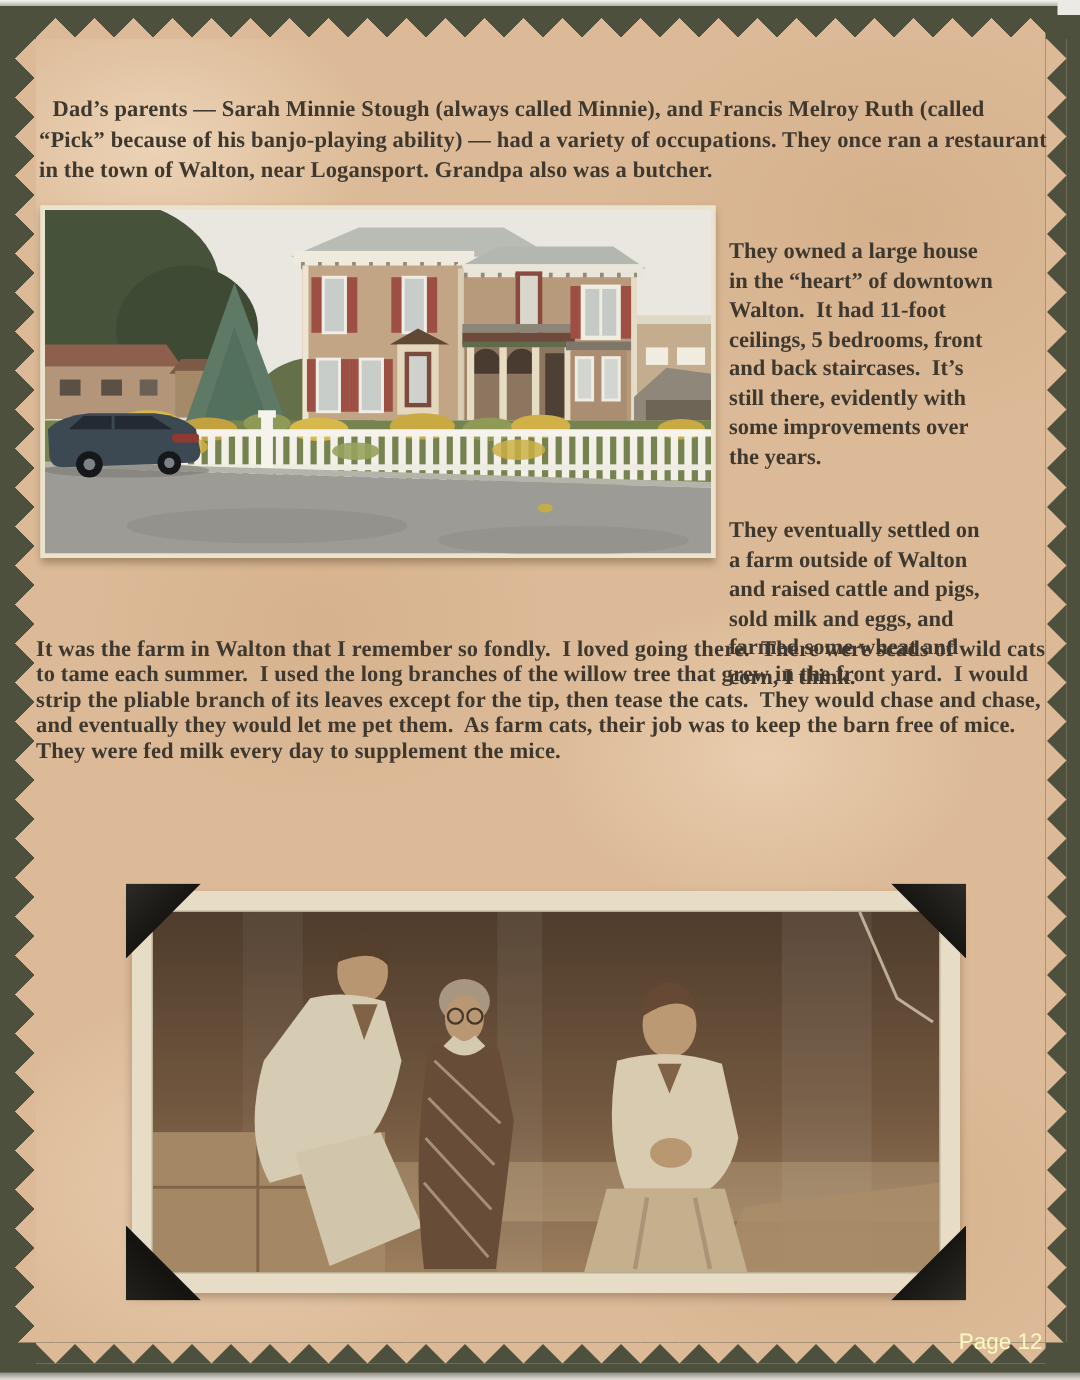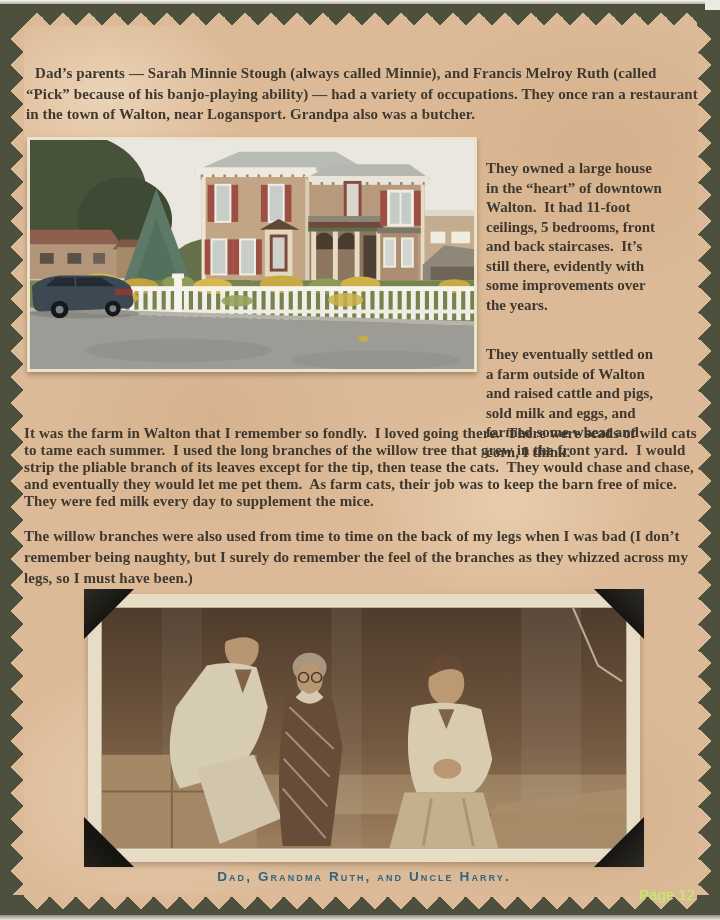--- a/index.html
+++ b/index.html
@@ -50,21 +50,21 @@
   .col-right p{font:bold 15px/19.5px "Liberation Serif",serif;color:var(--ink);white-space:pre-wrap;margin-top:20px;}
   .col-right p + p{margin-top:30px;}
   .para-farm{left:24px;top:425px;width:686px;line-height:17px;}
   .para-willow{left:24px;top:526px;width:686px;line-height:21px;}
   .caption{position:absolute;font-family:"Liberation Sans",sans-serif;font-weight:bold;
     font-variant:small-caps;font-size:13.5px;letter-spacing:2.1px;color:var(--capblue);
     white-space:pre-wrap;z-index:3;}
   .caption-house{left:38px;top:384px;}
   .caption-family{left:88px;width:552px;top:869px;text-align:center;}
   .page-number{position:absolute;right:25px;top:886px;z-index:3;
-    font-family:"Liberation Sans",sans-serif;font-size:15px;color:#bef264;}
+    font-family:"Liberation Sans",sans-serif;font-size:15px;color:#fef9c3;}
   
   .photo-house{position:absolute;left:27px;top:137px;width:450px;height:235px;z-index:3;
     border:3px solid #ece3cd;box-shadow:0 3px 5px rgba(60,40,20,.35);background:#e9e7e0;}
   .photo-house svg{display:block;width:100%;height:100%;}
   .photo-family{position:absolute;left:88px;top:594px;width:552px;height:268px;z-index:3;
     background:#e7ddc6;padding:13px;box-shadow:0 3px 6px rgba(60,40,20,.3);}
   .photo-family .sepia{width:100%;height:100%;display:block;border:1px solid #b9ad93;}
   .pcorner{position:absolute;width:50px;height:50px;z-index:5;
     background:linear-gradient(135deg,#2d2b26 0%,#14130f 55%,#23211c 100%);}
   .pc-tl{left:-4px;top:-5px;clip-path:polygon(0 0,100% 0,0 100%);}
@@ -236,21 +236,20 @@
 a farm outside of Walton
 and raised cattle and pigs,
 sold milk and eggs, and
 farmed some wheat and
 corn, I think.</p>
   </div>
 
 
   <p class="bodytext para-farm">It was the farm in Walton that I remember so fondly.  I loved going there.  There were scads of wild cats to tame each summer.  I used the long branches of the willow tree that grew in the front yard.  I would strip the pliable branch of its leaves except for the tip, then tease the cats.  They would chase and chase, and eventually they would let me pet them.  As farm cats, their job was to keep the barn free of mice.  They were fed milk every day to supplement the mice.</p>
 
-  <p class="bodytext para-willow">The willow branches were also used from time to time on the back of my legs when I was bad (I don’t remember being naughty, but I surely do remember the feel of the branches as they whizzed across my legs, so I must have been.)</p>
 
   <div class="photo-family">
     <svg class="sepia" viewBox="0 0 525 242" preserveAspectRatio="none">
       <defs>
         <linearGradient id="sep" x1="0" y1="0" x2="0" y2="1">
           <stop offset="0" stop-color="#53402f"></stop>
           <stop offset="0.55" stop-color="#7a5f45"></stop>
           <stop offset="1" stop-color="#a98a66"></stop>
         </linearGradient>
       </defs>
@@ -296,16 +295,15 @@
 
       <path d="M472 0 L497 58 L521 74" stroke="#e8dcc4" stroke-width="2" fill="none" opacity=".8"></path>
       <rect width="525" height="242" fill="#2e2115" opacity=".10"></rect>
     </svg>
     <div class="pcorner pc-tl"></div>
     <div class="pcorner pc-tr"></div>
     <div class="pcorner pc-bl"></div>
     <div class="pcorner pc-br"></div>
   </div>
 
-  <div class="caption caption-family">Dad, Grandma Ruth, and Uncle Harry.</div>
 
   <div class="page-number">Page 12</div>
 </div>
 
 </body></html>

